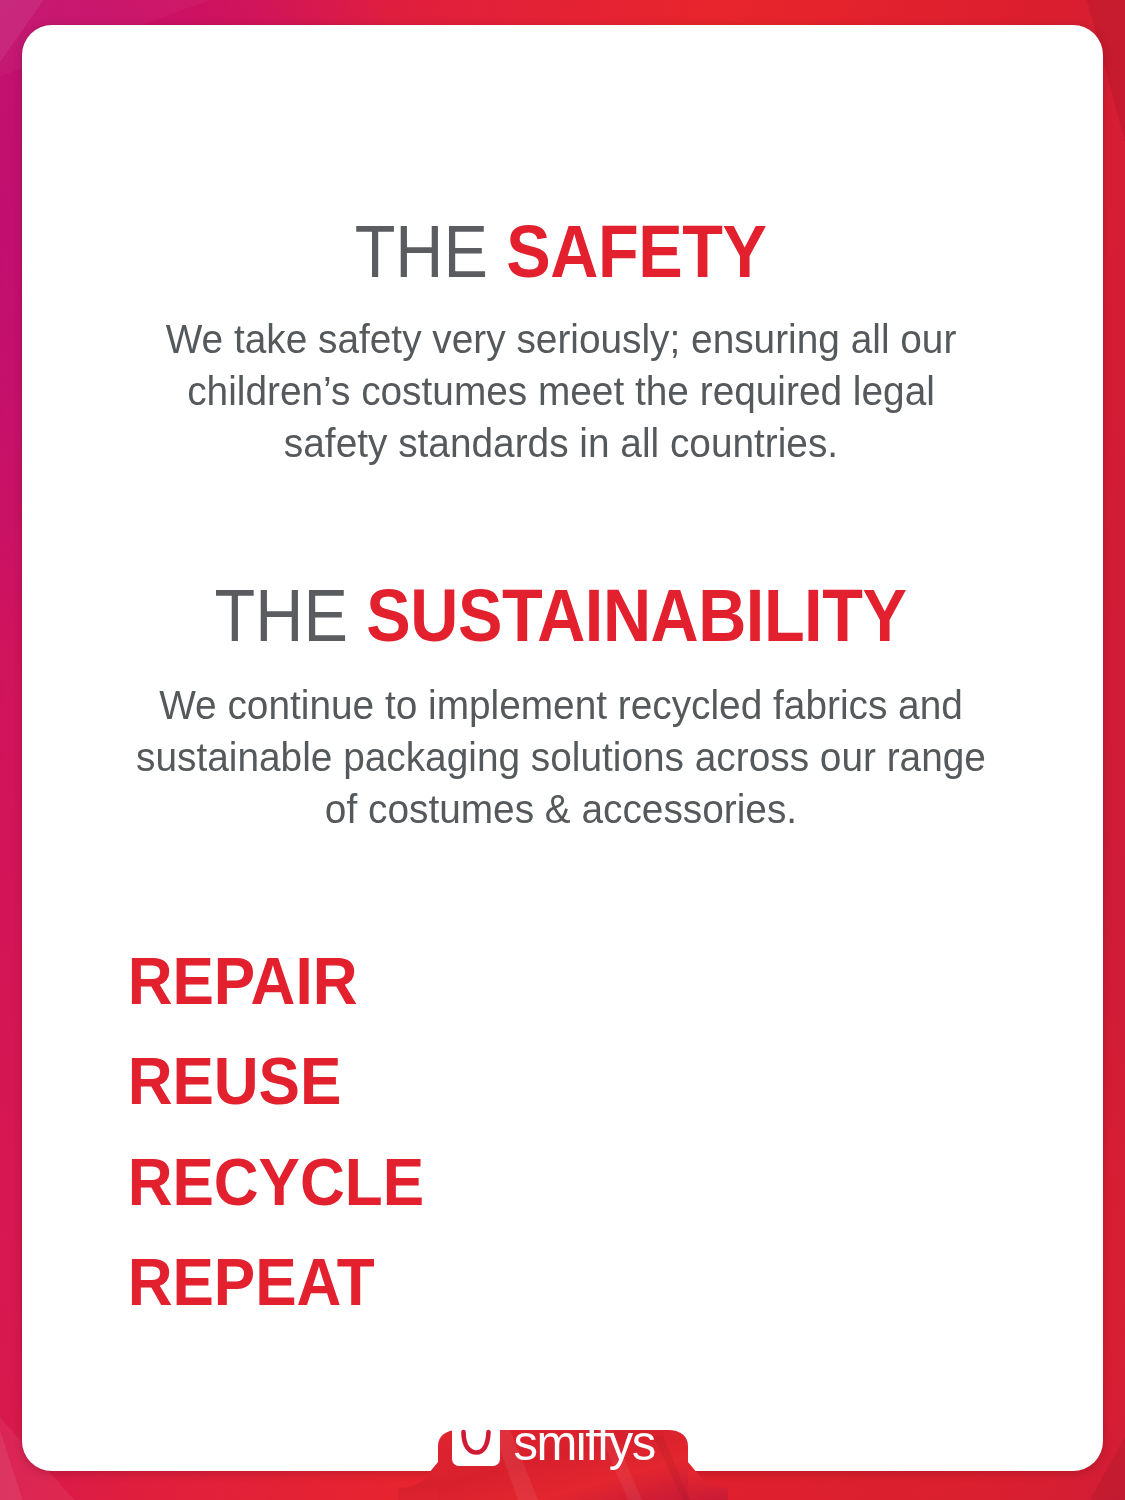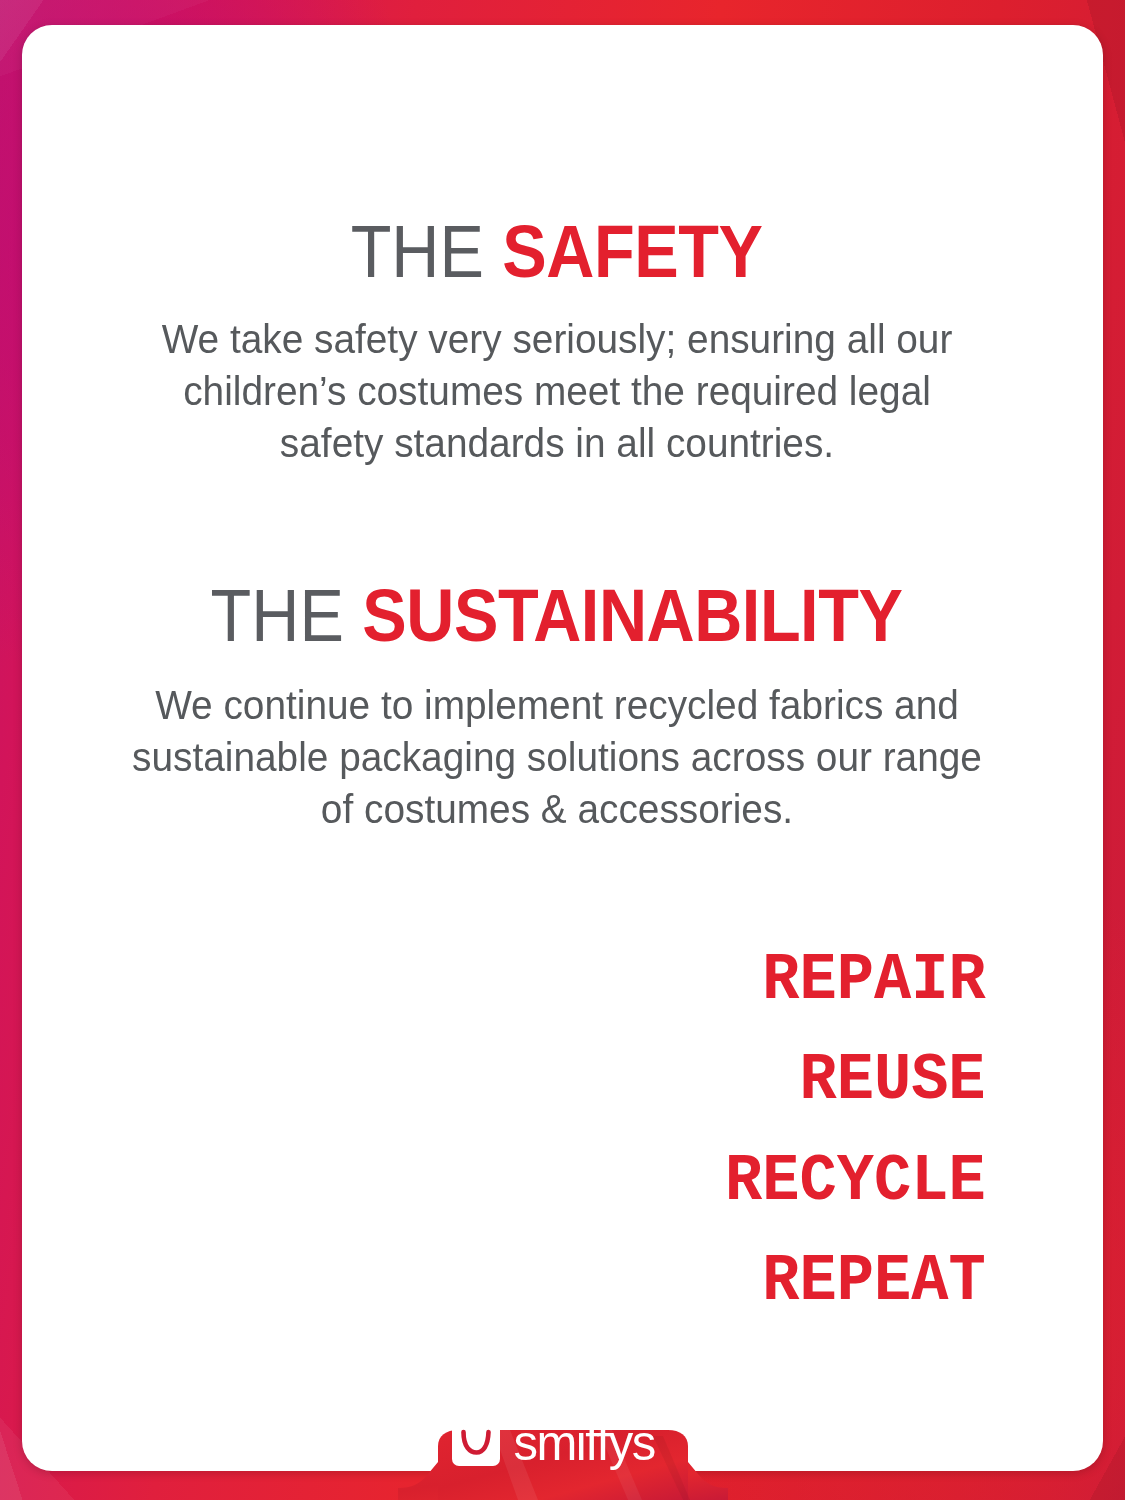--- a/index.html
+++ b/index.html
@@ -65,21 +65,21 @@
     height: 1446px;
     box-sizing: border-box;
     background: #ffffff;
     border-radius: 30px;
     box-shadow: 0 2px 10px rgba(0,0,0,.18);
     overflow: hidden;
   }
 
   .card-inner {
     position: absolute;
-    left: 0; right: 12px;
+    left: 0; right: 4px;
     top: 0;
     padding: 0 78px;
   }
 
   
   .heading {
     text-align: center;
     white-space: nowrap;
     line-height: 1;
     font-weight: 700;
@@ -114,22 +114,21 @@
     margin: 18px auto 0;
     max-width: 880px;
     transform: scaleX(.97);
   }
   #p-safety { margin-top: 24px; }
   #p-sustainability { margin-top: 26px; }
 
   
   .slogan-block {
     margin-top: 96px;
-    text-align: right;
-    font-family: Liberation Mono, monospace;
+    text-align: left;
   }
   .slogan-line {
     color: #e3202e;
     font-weight: 700;
     font-size: 66px;
     line-height: 1.52;
     letter-spacing: 0px;
     transform: scaleX(.94);
   }
 

